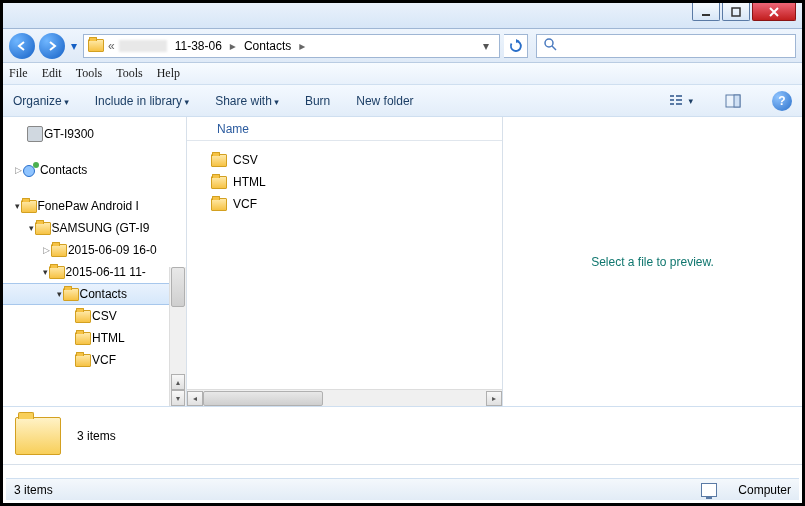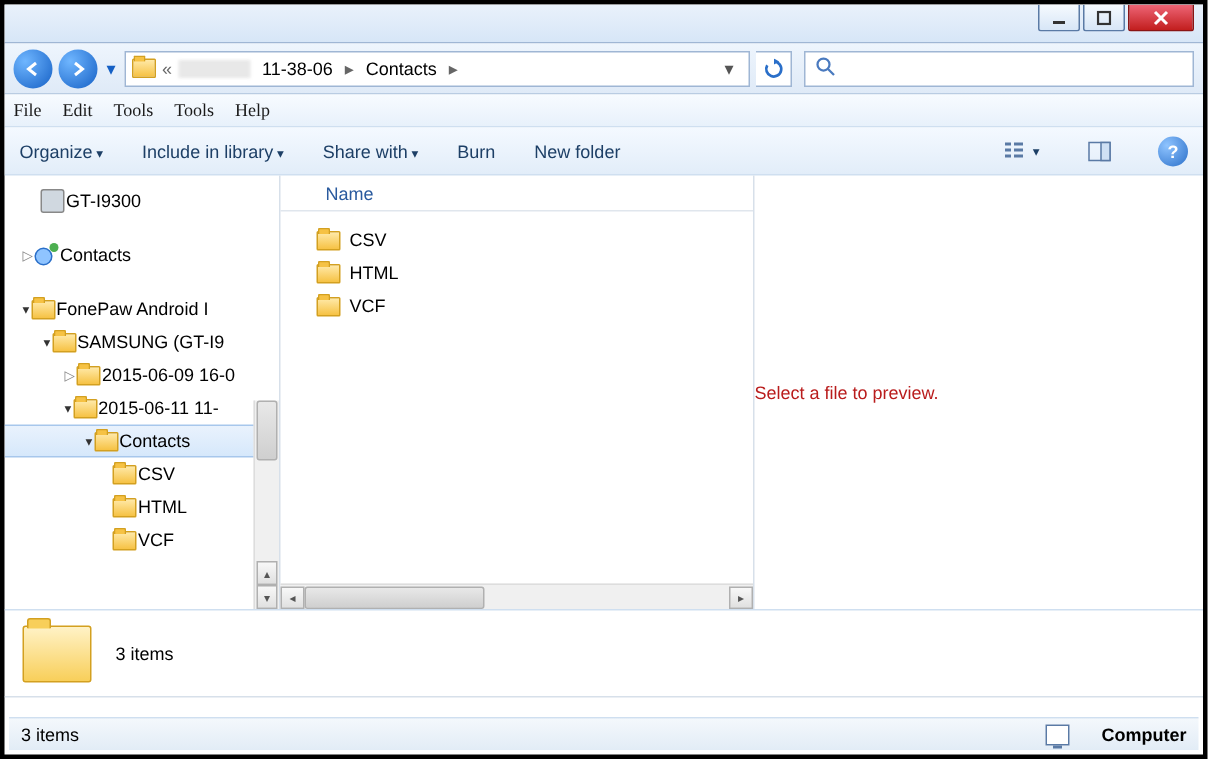--- a/index.html
+++ b/index.html
@@ -50,30 +50,30 @@
 
 .filelist { width: 316px; border-right: 1px solid #d7e0ea; position:relative; display:flex; flex-direction:column;}
 .filelist .header { height: 24px; border-bottom: 1px solid #e0e6ed; display:flex; align-items:center; padding-left: 30px; color:#2a5a9e;}
 .filelist .body { flex:1; padding: 8px 0 0 24px; }
 .filelist .item { display:flex; align-items:center; gap:6px; height:22px; }
 .filelist .hscroll { height:17px; background:#f0f0f0; border-top:1px solid #ddd; display:flex; align-items:center; }
 .filelist .hscroll .btn { width:16px; height:15px; background:linear-gradient(#f8f8f8,#e0e0e0); border:1px solid #b0b0b0; display:flex; align-items:center; justify-content:center; font-size:8px; color:#555;}
 .filelist .hscroll .track { flex:1; position:relative; height:15px; }
 .filelist .hscroll .thumb { position:absolute; left:0; width:120px; top:0; bottom:0; background:linear-gradient(#e8e8e8,#cfcfcf); border:1px solid #b0b0b0; border-radius:2px;}
 
-.preview { flex: 1; display:flex; align-items:center; color:#b91c1c;}
+.preview { flex: 1; display:flex; align-items:center; justify-content:center; color:#0f766e;}
 
 
 .details { height: 58px; display:flex; align-items:center; padding: 6px 12px; gap: 16px; border-bottom:1px solid #d7e0ea;}
 .bigfolder { width: 46px; height: 38px; background: linear-gradient(#fff2c6,#f8cf5a); border:1px solid #d3a020; border-radius:2px; position:relative;}
 .bigfolder::before { content:""; position:absolute; top:-6px; left:2px; width:14px; height:6px; background:#f8cf5a; border:1px solid #d3a020; border-bottom:none; border-radius:2px 2px 0 0;}
 
 
 .statusbar { position:absolute; bottom:3px; left:3px; right:3px; height:22px; background: linear-gradient(#f4f8fc,#e2ecf6); border-top:1px solid #cfdff0; display:flex; align-items:center; padding:0 8px; }
-.statusbar .right { margin-left:auto; display:flex; align-items:flex-start; gap:21px;font-weight:bold;}
+.statusbar .right { margin-left:auto; display:flex; align-items:flex-start; gap:21px;}
 .compicon { width:16px; height:14px; background:#fff; border:1px solid #5a7aa5; position:relative;}
 .compicon::after{ content:""; position:absolute; bottom:-3px; left:4px; width:6px; height:2px; background:#5a7aa5;}
 
 .deviceicon { width:16px; height:16px; background:#d0d8e0; border:1px solid #888; border-radius:2px;}
 .neticon { width:16px; height:16px; position:relative;}
 .neticon::before { content:""; position:absolute; width:10px; height:10px; border:1px solid #2a6fc9; border-radius:50%; left:0; top:3px; background:#8fc4ff;}
 .neticon::after { content:""; position:absolute; width:6px; height:6px; background:#4caf50; border-radius:50%; right:0; top:0;}
 
 </style>
 </head>

